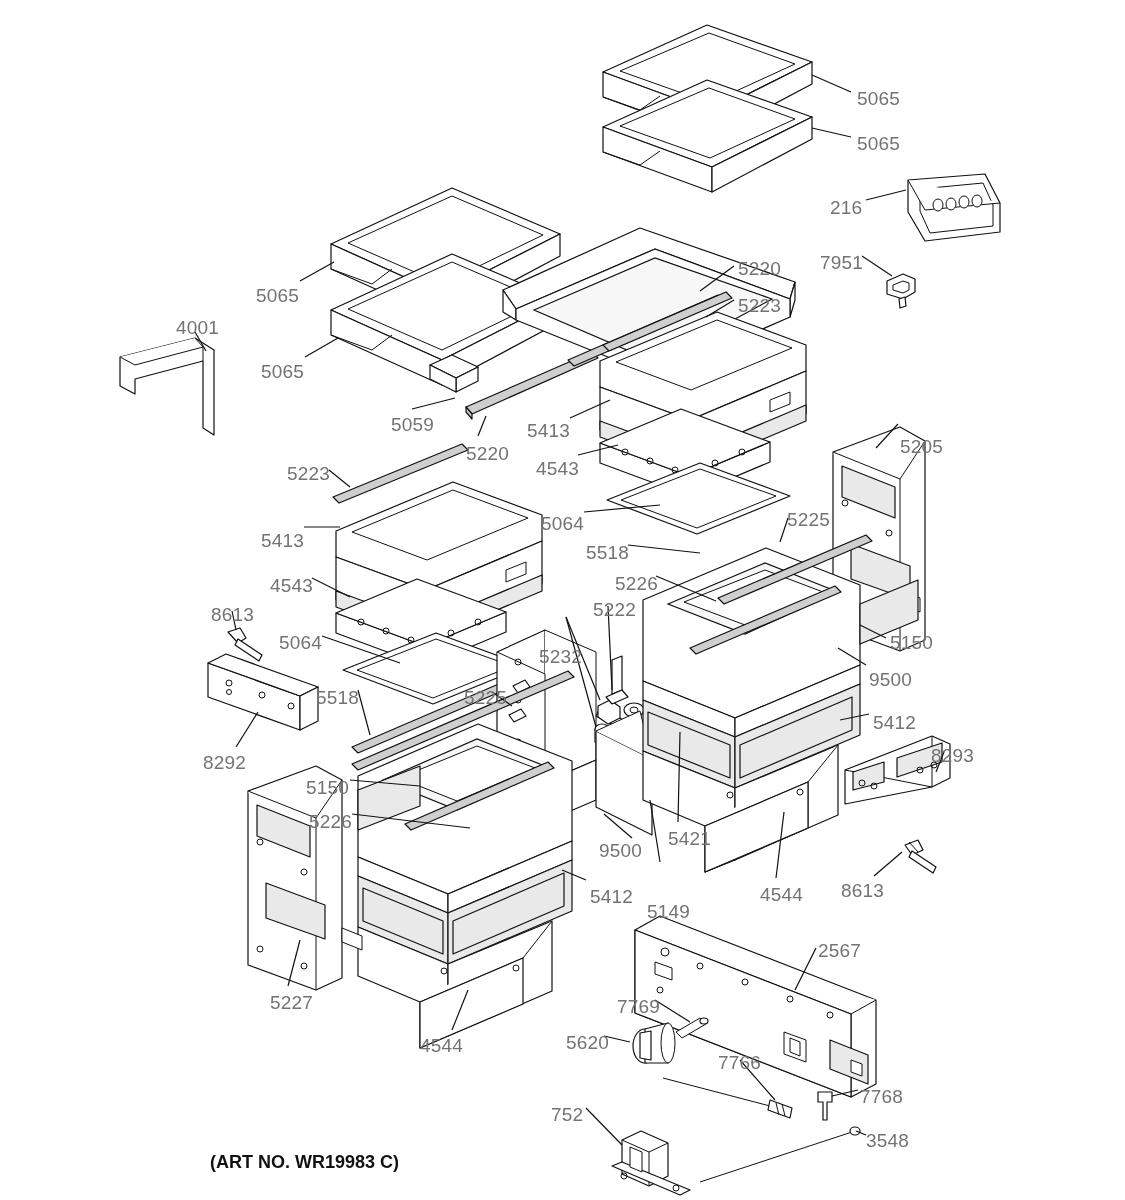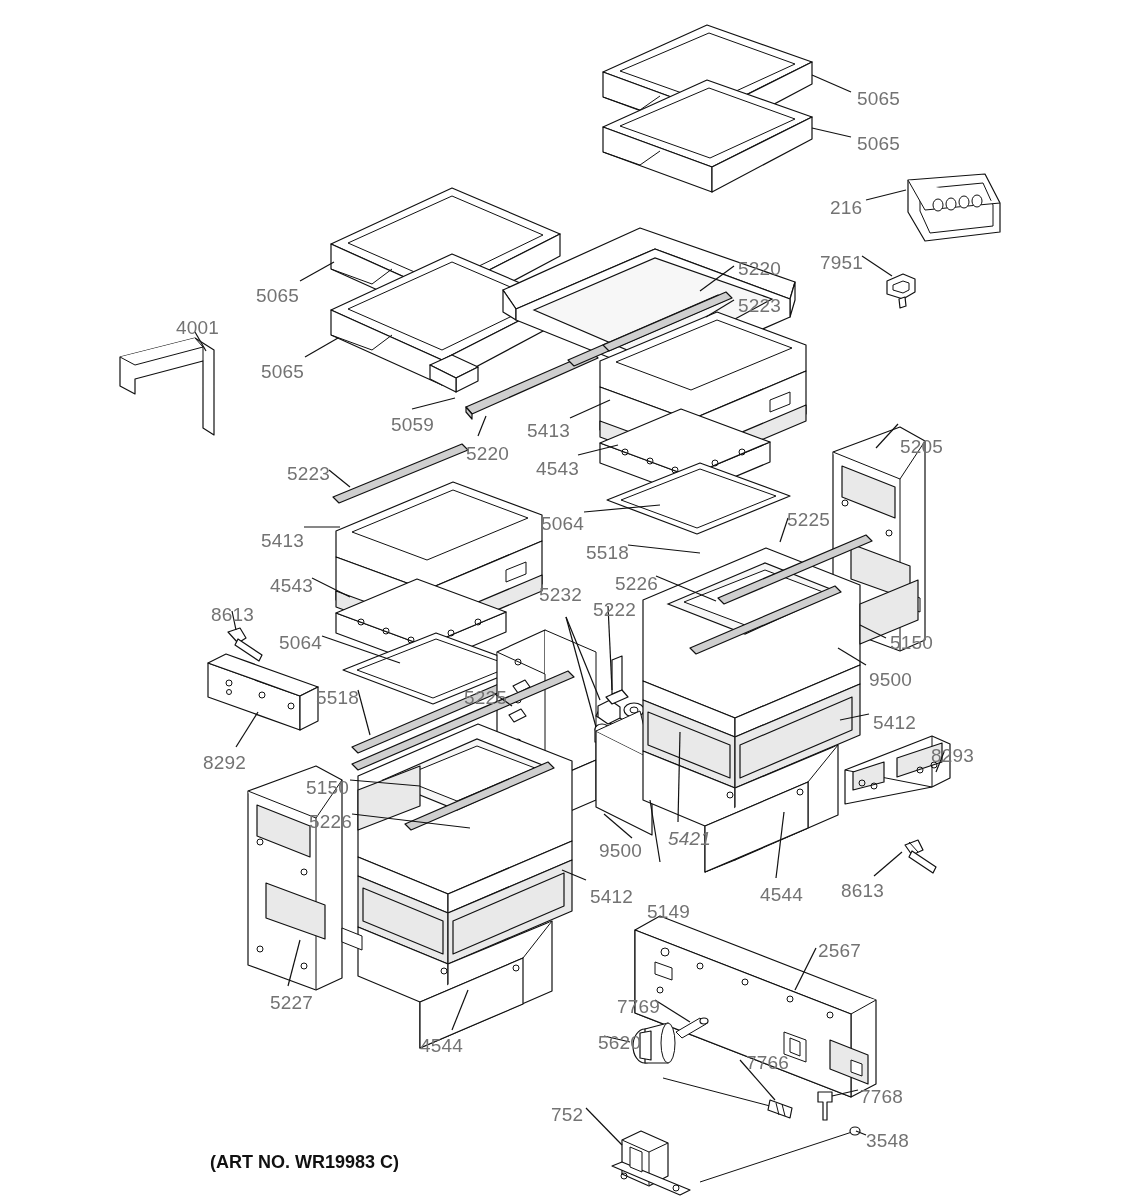--- a/index.html
+++ b/index.html
@@ -503,42 +503,42 @@
   <div class="label" style="left:536px; top:458px;">4543</div>
   <div class="label" style="left:900px; top:436px;">5205</div>
   <div class="label" style="left:287px; top:463px;">5223</div>
   <div class="label" style="left:261px; top:530px;">5413</div>
   <div class="label" style="left:541px; top:513px;">5064</div>
   <div class="label" style="left:787px; top:509px;">5225</div>
   <div class="label" style="left:586px; top:542px;">5518</div>
   <div class="label" style="left:615px; top:573px;">5226</div>
   <div class="label" style="left:270px; top:575px;">4543</div>
   <div class="label" style="left:593px; top:599px;">5222</div>
-  <div class="label" style="left:539px; top:584px;">5232</div>
+  <div class="label" style="left:539px; top:646px;">5232</div>
   <div class="label" style="left:890px; top:632px;">5150</div>
   <div class="label" style="left:211px; top:604px;">8613</div>
   <div class="label" style="left:279px; top:632px;">5064</div>
   <div class="label" style="left:869px; top:669px;">9500</div>
   <div class="label" style="left:316px; top:687px;">5518</div>
   <div class="label" style="left:464px; top:687px;">5225</div>
   <div class="label" style="left:873px; top:712px;">5412</div>
   <div class="label" style="left:203px; top:752px;">8292</div>
   <div class="label" style="left:931px; top:745px;">8293</div>
   <div class="label" style="left:306px; top:777px;">5150</div>
   <div class="label" style="left:309px; top:811px;">5226</div>
-  <div class="label" style="left:668px; top:828px;font-style:italic;">5421</div>
+  <div class="label" style="left:668px; top:828px;">5421</div>
   <div class="label" style="left:599px; top:840px;">9500</div>
   <div class="label" style="left:647px; top:869px;margin-top:32px;">5149</div>
   <div class="label" style="left:760px; top:884px;">4544</div>
   <div class="label" style="left:841px; top:880px;">8613</div>
   <div class="label" style="left:590px; top:886px;">5412</div>
   <div class="label" style="left:818px; top:940px;">2567</div>
   <div class="label" style="left:270px; top:992px;">5227</div>
   <div class="label" style="left:617px; top:996px;">7769</div>
-  <div class="label" style="left:566px; top:1032px;margin-left:32px;">5620</div>
-  <div class="label" style="left:718px; top:1052px;margin-left:28px;">7766</div>
+  <div class="label" style="left:566px; top:1032px;">5620</div>
+  <div class="label" style="left:718px; top:1052px;">7766</div>
   <div class="label" style="left:420px; top:1035px;">4544</div>
   <div class="label" style="left:860px; top:1086px;">7768</div>
   <div class="label" style="left:551px; top:1104px;">752</div>
   <div class="label" style="left:866px; top:1130px;">3548</div>
 
   <div class="artno" style="left:178px; top:1152px;margin-left:32px;">(ART NO. WR19983 C)</div>
 </div>
 
 </body></html>

